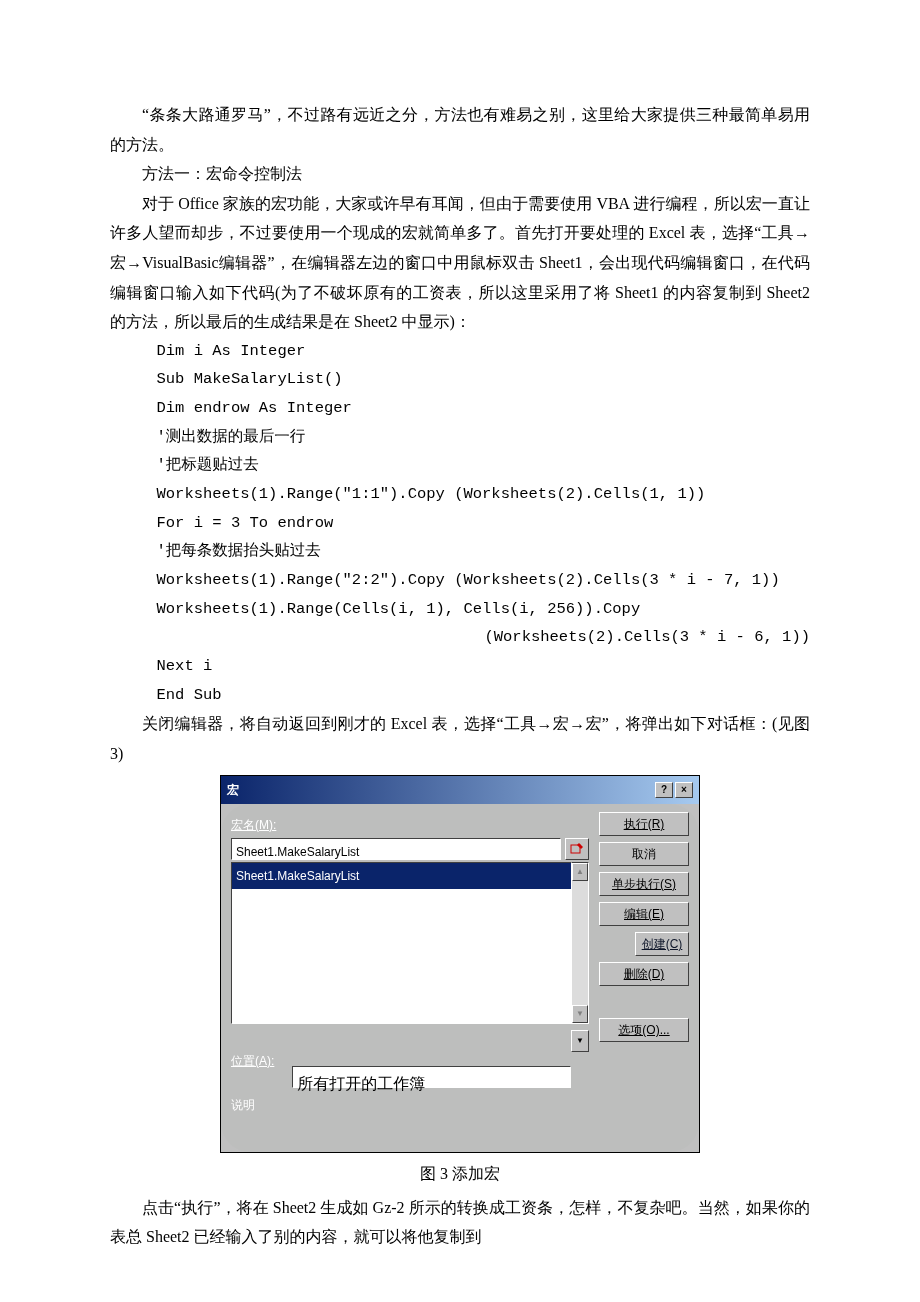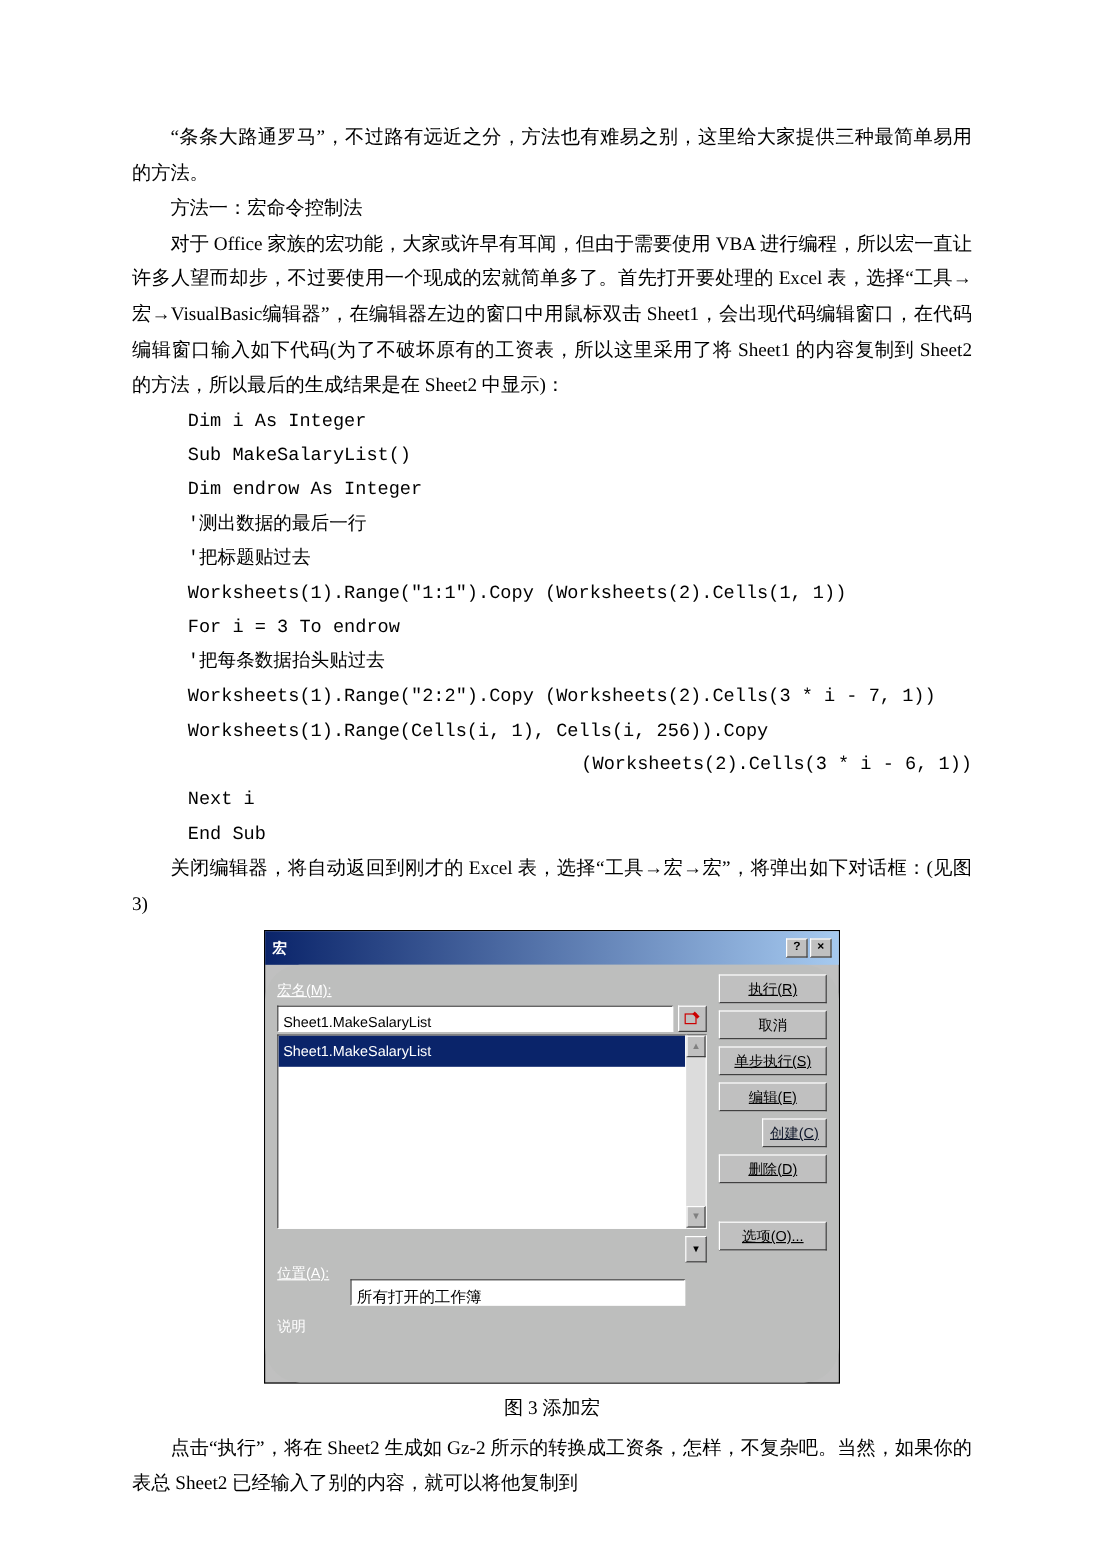--- a/index.html
+++ b/index.html
@@ -191,21 +191,21 @@
       display: flex;
     }
     .combo-text {
       flex: 1;
       background: #fff;
       border-top: 1px solid #404040;
       border-left: 1px solid #404040;
       border-right: 1px solid #fff;
       border-bottom: 1px solid #fff;
       padding: 2px 4px;
-      font-size: 13px;
+      font-size: 16px;
       height: 16px;
       margin-top: 36px;
     }
     .combo-btn {
       width: 16px;
       height: 20px;
       background: #c0c0c0;
       border-top: 1px solid #fff;
       border-left: 1px solid #fff;
       border-right: 1px solid #404040;

